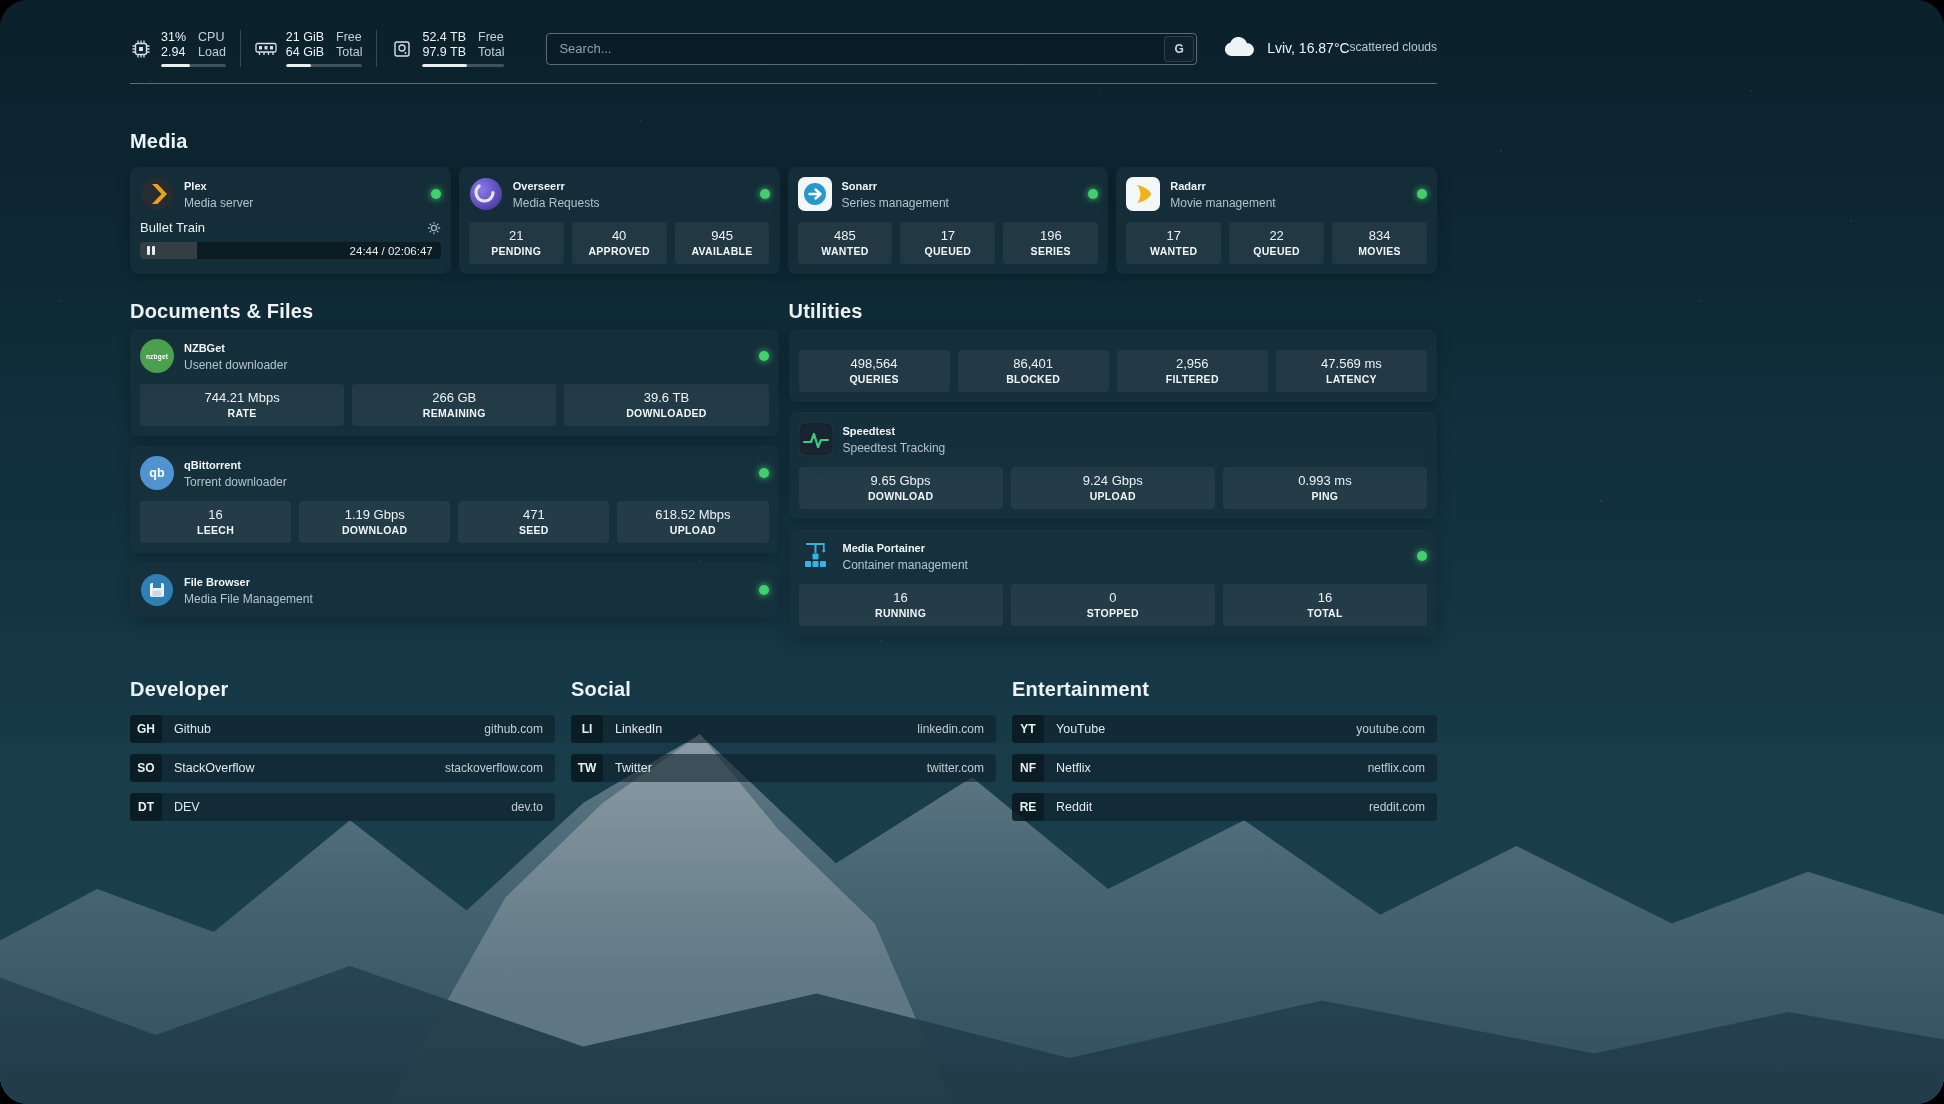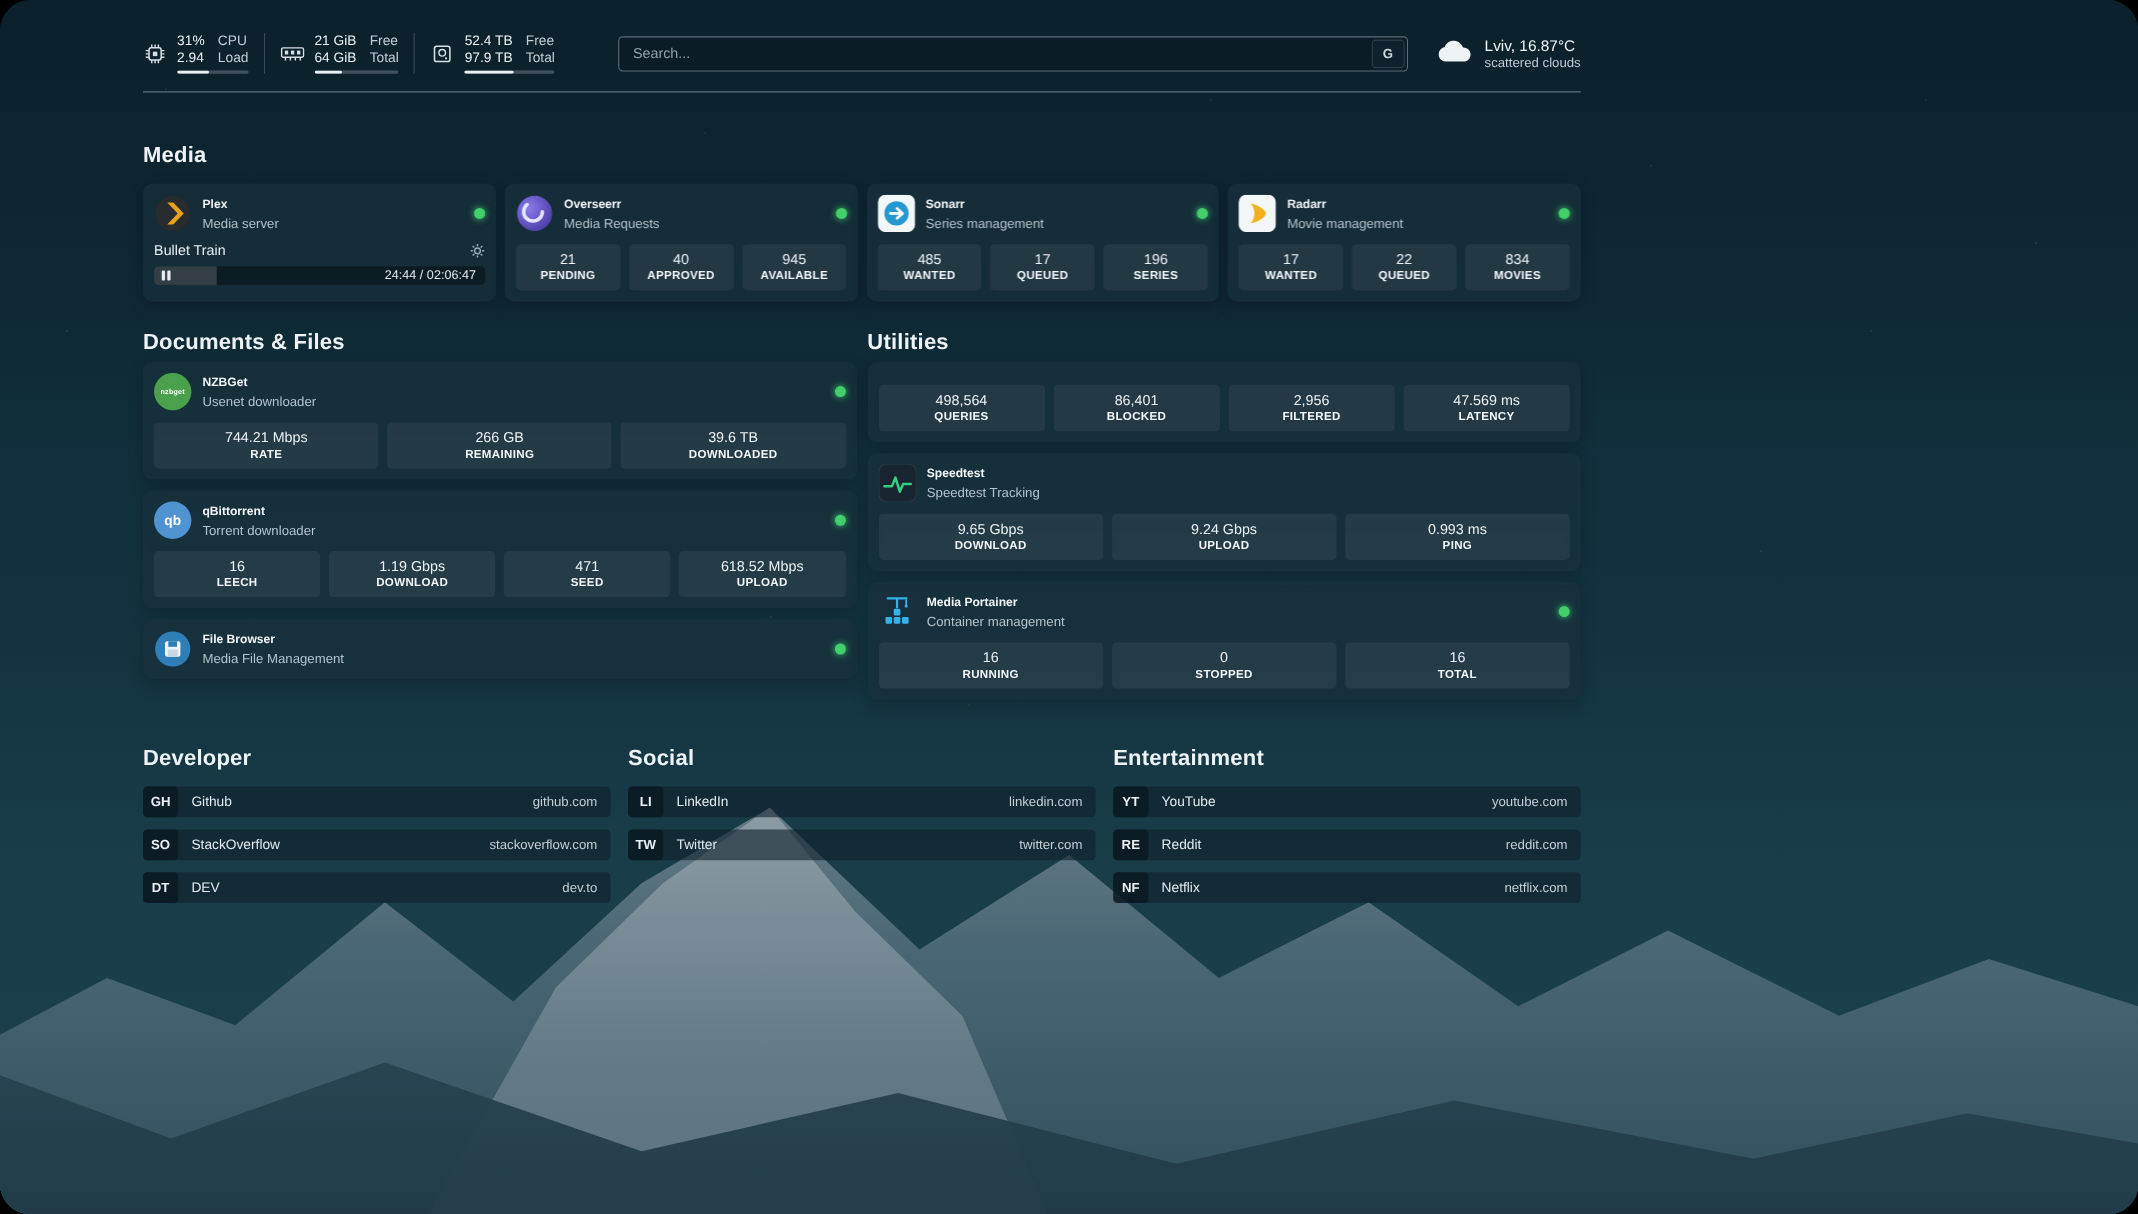--- a/index.html
+++ b/index.html
@@ -54,31 +54,31 @@
   .sg:first-child { padding-left: 0; }
   .sg + .sg { border-left: 1px solid rgba(255,255,255,.18); }
   .sg-icon { color: #d7e0e5; display: grid; place-items: center; width: 22px; }
   .sg-rows { display: flex; gap: 12px; }
   .sg-col { display: flex; flex-direction: column; font-size: 12.5px; line-height: 15px; white-space: nowrap; }
   .sg-col.vals { color: #eef3f6; }
   .sg-col.labs { color: #c2ced5; }
   .sg-bar { margin-top: 4px; height: 3px; border-radius: 2px; background: rgba(255,255,255,.22); overflow: hidden; }
   .sg-fill { height: 100%; background: #e8eef1; border-radius: 2px; }
 
-  .search { position: relative; flex: 1; margin: 0 26px 0 44px; }
+  .search { position: relative; flex: 1; margin: 0 26px 0 28px; }
   .search input { width: 100%; height: 32px; background: rgba(8,22,30,.45); border: 1px solid #5b6e78;
     border-radius: 4px; color: #eef3f6; font-size: 13px; padding: 0 42px 0 12px; outline: none;
     font-family: "Liberation Sans", sans-serif; }
   .search input::placeholder { color: #8fa1aa; }
   .search-btn { position: absolute; right: 3px; top: 3px; bottom: 3px; width: 30px;
     background: rgba(16,34,44,.95); border: 1px solid rgba(255,255,255,.14); border-radius: 4px;
     color: #cfd8dc; font-size: 12px; font-weight: 700; cursor: pointer; }
 
   .weather { display: flex; align-items: center; gap: 10px; white-space: nowrap; }
-  .weather-txt { display: flex; flex-direction: column; }
+  .weather-txt { display: flex; flex-direction: row; }
   .weather-loc { font-size: 14px; color: #eef3f6; line-height: 17px; }
   .weather-cond { font-size: 12px; color: #bccad1; line-height: 15px; }
 
   .divider { border: 0; border-top: 1px solid rgba(210,230,238,.4); margin-top: 16px; }
 
   
   h2.sec-title { font-size: 20px; font-weight: 600; color: #eef4f6; letter-spacing: .2px; }
   .media-sec { margin-top: 46px; }
   .media-grid { display: grid; grid-template-columns: repeat(4,1fr); gap: 8px; margin-top: 14px; }
 
@@ -588,25 +588,25 @@
       </div>
 
       <div class="bm-col">
         <h2 class="sec-title">Entertainment</h2>
         <div class="bm-row">
           <span class="bm-abbr">YT</span>
           <span class="bm-name">YouTube</span>
           <span class="bm-url">youtube.com</span>
         </div>
         <div class="bm-row">
+          <span class="bm-abbr">NF</span>
+          <span class="bm-name">Netflix</span>
+          <span class="bm-url">netflix.com</span>
+        </div>
+        <div class="bm-row">
           <span class="bm-abbr">RE</span>
           <span class="bm-name">Reddit</span>
           <span class="bm-url">reddit.com</span>
-        </div>
-        <div class="bm-row">
-          <span class="bm-abbr">NF</span>
-          <span class="bm-name">Netflix</span>
-          <span class="bm-url">netflix.com</span>
         </div>
       </div>
     </div>
   </div>
 </div>
 
 </body></html>

